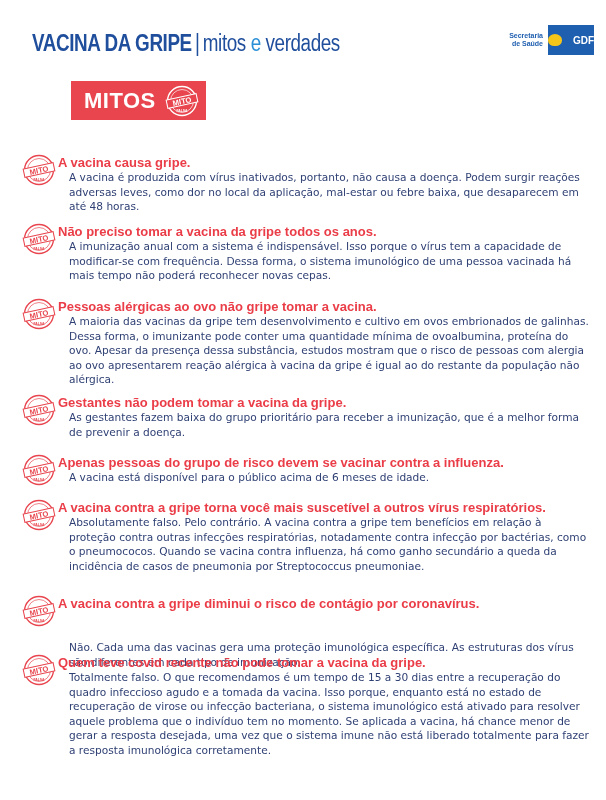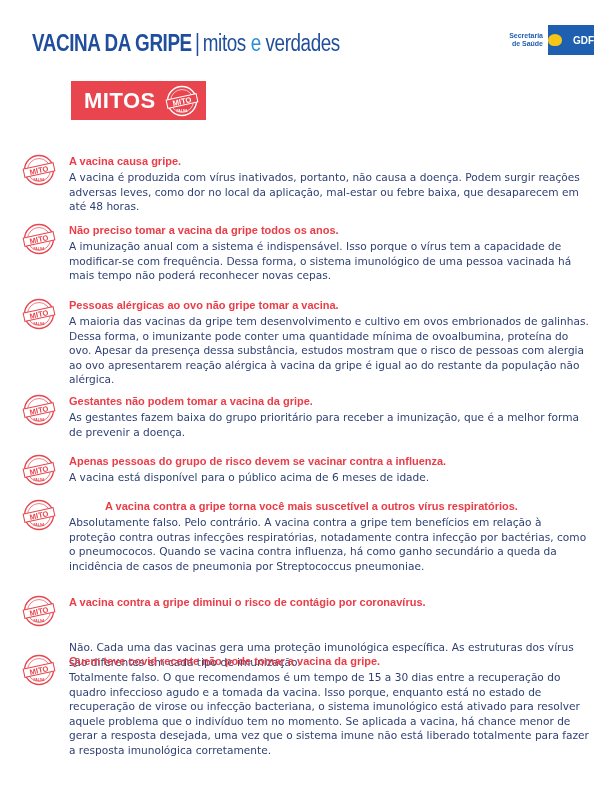--- a/index.html
+++ b/index.html
@@ -12,21 +12,21 @@
   .logos { position: absolute; right: 12px; top: 25px; display: flex; align-items: center; gap: 5px; }
   .sec-text { font-size: 7px; font-weight: 700; color: #1f5fb0; text-align: right; line-height: 8px; }
   .gdf { width: 46px; height: 30px; background: #1f5fb0; display: flex; align-items: center; justify-content: space-between; gap: 3px; }
   .gdf-flower { width: 14px; height: 12px; background: #f5c518; border-radius: 50% 50% 45% 45%; }
   .gdf-label { color: #fff; font-weight: 700; font-size: 10px; }
   .mitos-banner { position: absolute; left: 71px; top: 81px; width: 135px; height: 39px; background: #e8454e; display: flex; align-items: center; }
   .mitos-label { color: #fff; font-weight: 700; font-size: 22px; margin-left: 13px; letter-spacing: 0.5px; }
   .banner-stamp { margin-left: 9px; }
   .item { position: absolute; left: 0; width: 606px; }
   .stamp { position: absolute; left: 22px; width: 34px; height: 34px; }
-  .item-title { position: absolute; left: 69px; font-weight: 700; font-size: 11px; color: #ea3d48; white-space: nowrap; }
+  .item-title { position: absolute; left: 58px; font-weight: 700; font-size: 13px; color: #ea3d48; white-space: nowrap; }
   .item-body { position: absolute; left: 69px; width: 520px; font-size: 11.6px; line-height: 14.6px; color: #2e3f73; font-family: "DejaVu Sans", sans-serif; font-size: 10.6px; }
   .stamp svg, .banner-stamp svg { display: block; }
 </style>
 </head>
 <body>
 
 <div class="header">
   <div class="title-main">
     <span>VACINA DA GRIPE</span><span class="sep">|</span><span class="light">mitos</span>
     <span class="accent">e</span>
@@ -127,21 +127,21 @@
     <div class="item" style="top: 0px;">
       <div class="stamp" style="top: 498px;">
   <svg width="34" height="34" viewBox="0 0 40 40">
     <circle cx="20" cy="20" r="17" fill="none" stroke="#e8454e" stroke-width="1.6"></circle>
     <circle cx="20" cy="20" r="13.5" fill="none" stroke="#e8454e" stroke-width="0.8"></circle>
     <rect x="2" y="15" width="36" height="10" fill="#ffffff" stroke="#e8454e" stroke-width="1.2" transform="rotate(-12 20 20)"></rect>
     <text x="20" y="23.5" font-size="9" font-weight="700" fill="#e8454e" text-anchor="middle" font-family="Liberation Sans, sans-serif" transform="rotate(-12 20 20)">MITO</text>
     <text x="20" y="33" font-size="4" font-weight="700" fill="#e8454e" text-anchor="middle" font-family="Liberation Sans, sans-serif">FALSA</text>
   </svg>
 </div>
-      <div class="item-title" style="top: 500px; margin-left: 36px;">A vacina contra a gripe torna você mais suscetível a outros vírus respiratórios.</div>
+      <div class="item-title" style="top: 500px;">A vacina contra a gripe torna você mais suscetível a outros vírus respiratórios.</div>
       <div class="item-body" style="top: 515px;">Absolutamente falso. Pelo contrário. A vacina contra a gripe tem benefícios em relação à proteção contra outras infecções respiratórias, notadamente contra infecção por bactérias, como o pneumococos. Quando se vacina contra influenza, há como ganho secundário a queda da incidência de casos de pneumonia por Streptococcus pneumoniae.</div>
     </div>
     <div class="item" style="top: 0px;">
       <div class="stamp" style="top: 594px;">
   <svg width="34" height="34" viewBox="0 0 40 40">
     <circle cx="20" cy="20" r="17" fill="none" stroke="#e8454e" stroke-width="1.6"></circle>
     <circle cx="20" cy="20" r="13.5" fill="none" stroke="#e8454e" stroke-width="0.8"></circle>
     <rect x="2" y="15" width="36" height="10" fill="#ffffff" stroke="#e8454e" stroke-width="1.2" transform="rotate(-12 20 20)"></rect>
     <text x="20" y="23.5" font-size="9" font-weight="700" fill="#e8454e" text-anchor="middle" font-family="Liberation Sans, sans-serif" transform="rotate(-12 20 20)">MITO</text>
     <text x="20" y="33" font-size="4" font-weight="700" fill="#e8454e" text-anchor="middle" font-family="Liberation Sans, sans-serif">FALSA</text>

